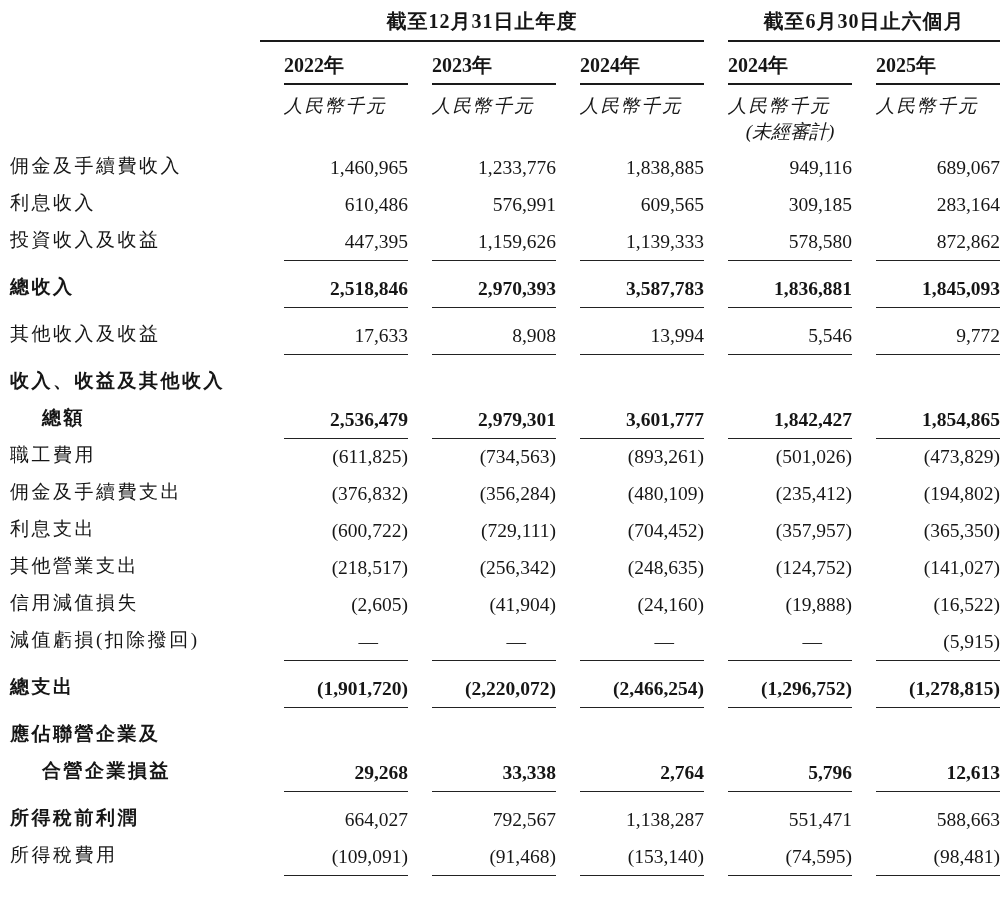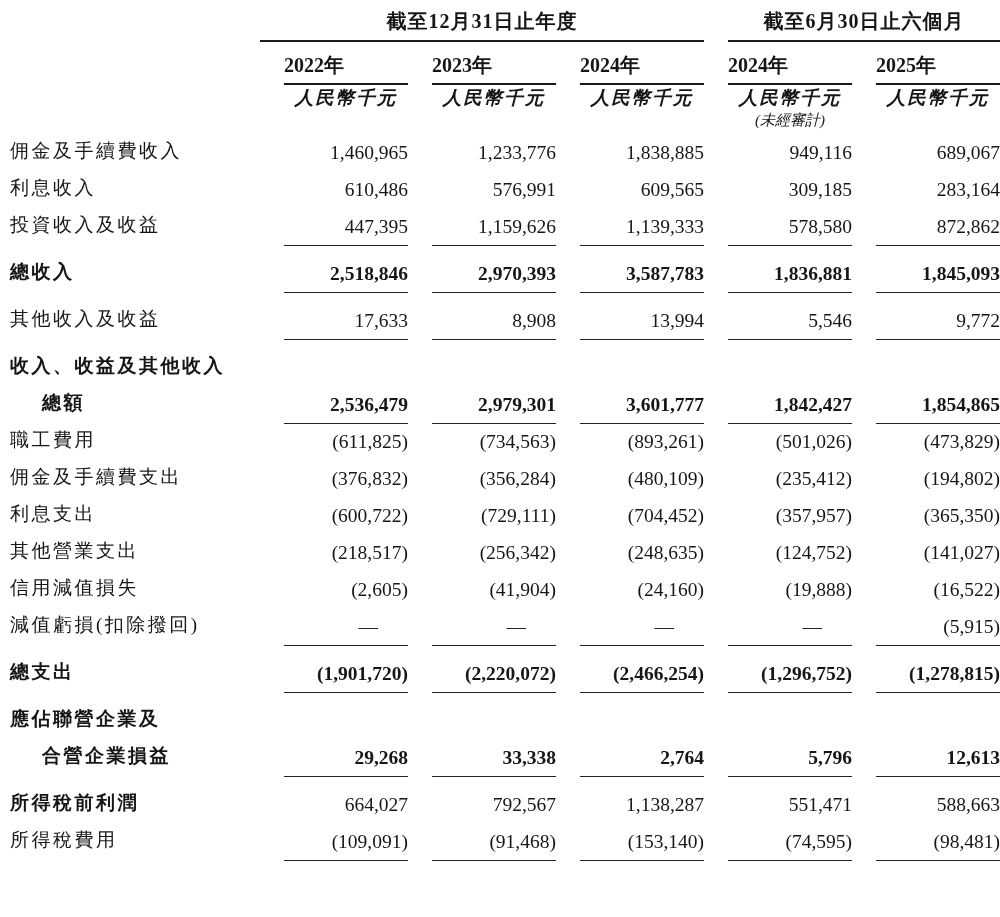--- a/index.html
+++ b/index.html
@@ -16,22 +16,22 @@
   td{vertical-align:bottom;}
   
   td.group{
     font-weight:bold;font-size:20px;text-align:center;letter-spacing:1px;
     border-bottom:2.5px solid #1a1a1a;padding:2px 0 5px 0;
   }
   td.year{
     font-weight:bold;font-size:20px;
     border-bottom:2px solid #1a1a1a;padding:10px 0 4px 0;
   }
-  td.unit{font-style:italic;font-size:18.5px;text-align:center;padding:0 0 0 0;letter-spacing:2px;font-weight:bold;}
-  td.unaudited{font-style:italic;font-size:15px;text-align:center;padding:1px 0 4px 0;}
+  td.unit{font-style:italic;font-size:18.5px;text-align:left;padding:8px 0 0 0;letter-spacing:2px;}
+  td.unaudited{font-style:italic;font-size:19px;text-align:center;padding:1px 0 4px 0;}
   
   td.label{font-size:19px;letter-spacing:2.5px;padding:4px 0 7px 0;margin-left:8px;}
   td.label.indent{padding-left:32px;}
   td.label.bl{font-weight:bold;}
   td.num{font-size:19.5px;text-align:right;padding:4px 0 7px 0;}
   td.num.b{font-weight:bold;}
   td.num.dash{padding-right:30px;}
   td.u{border-bottom:1.5px solid #222;}
   tr.gt td{padding-top:14px;}
   td.sp{padding:0;}

